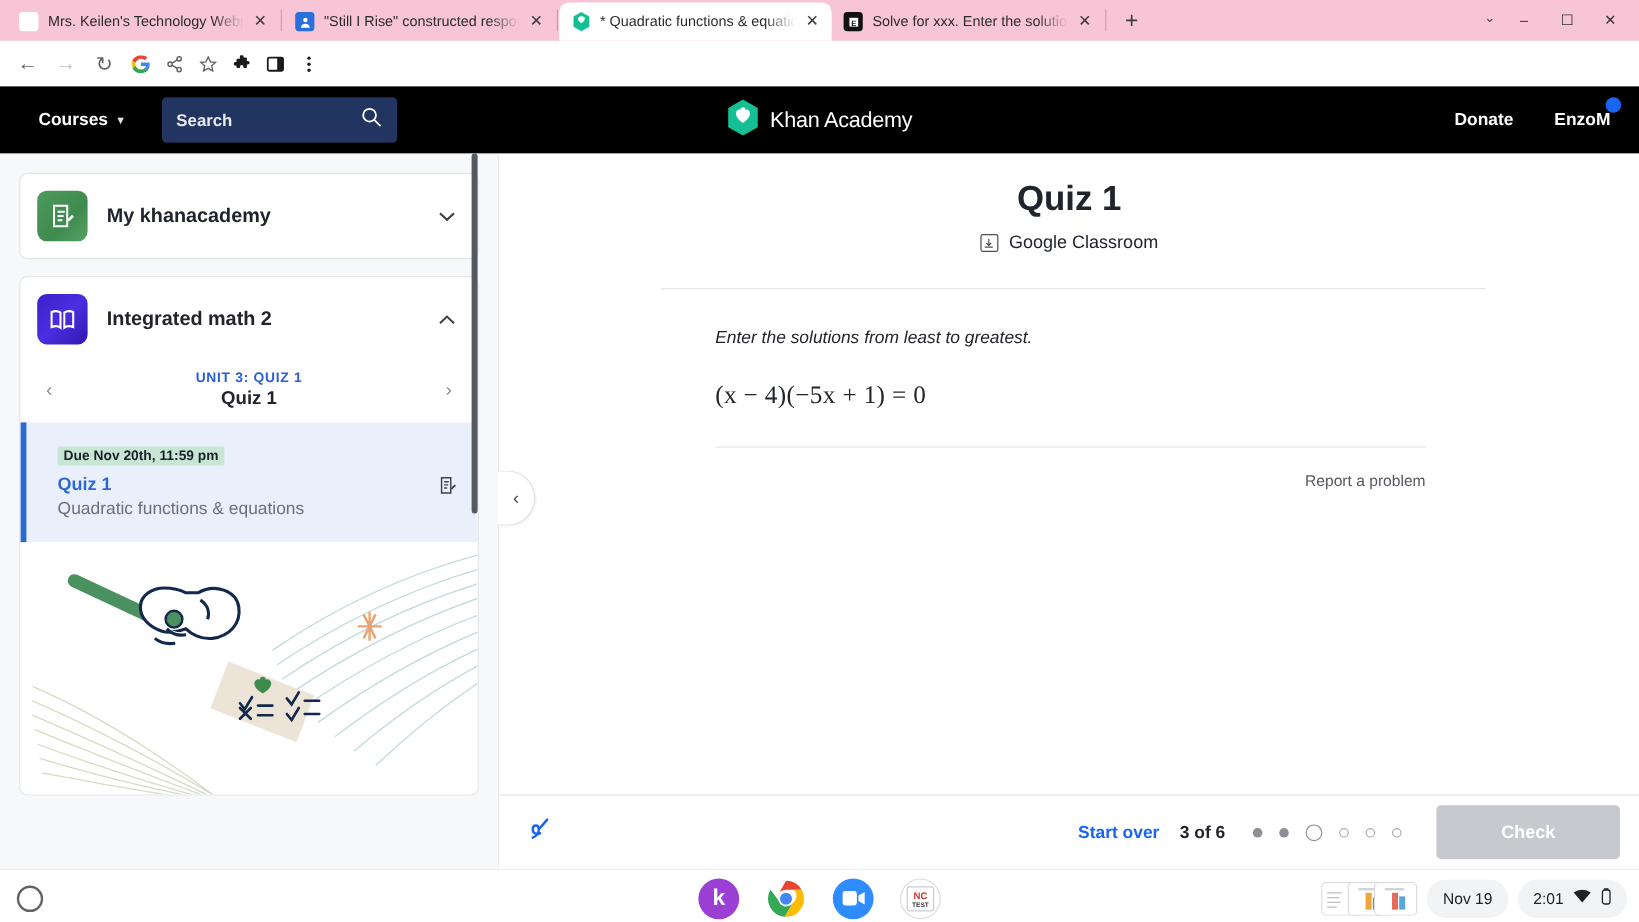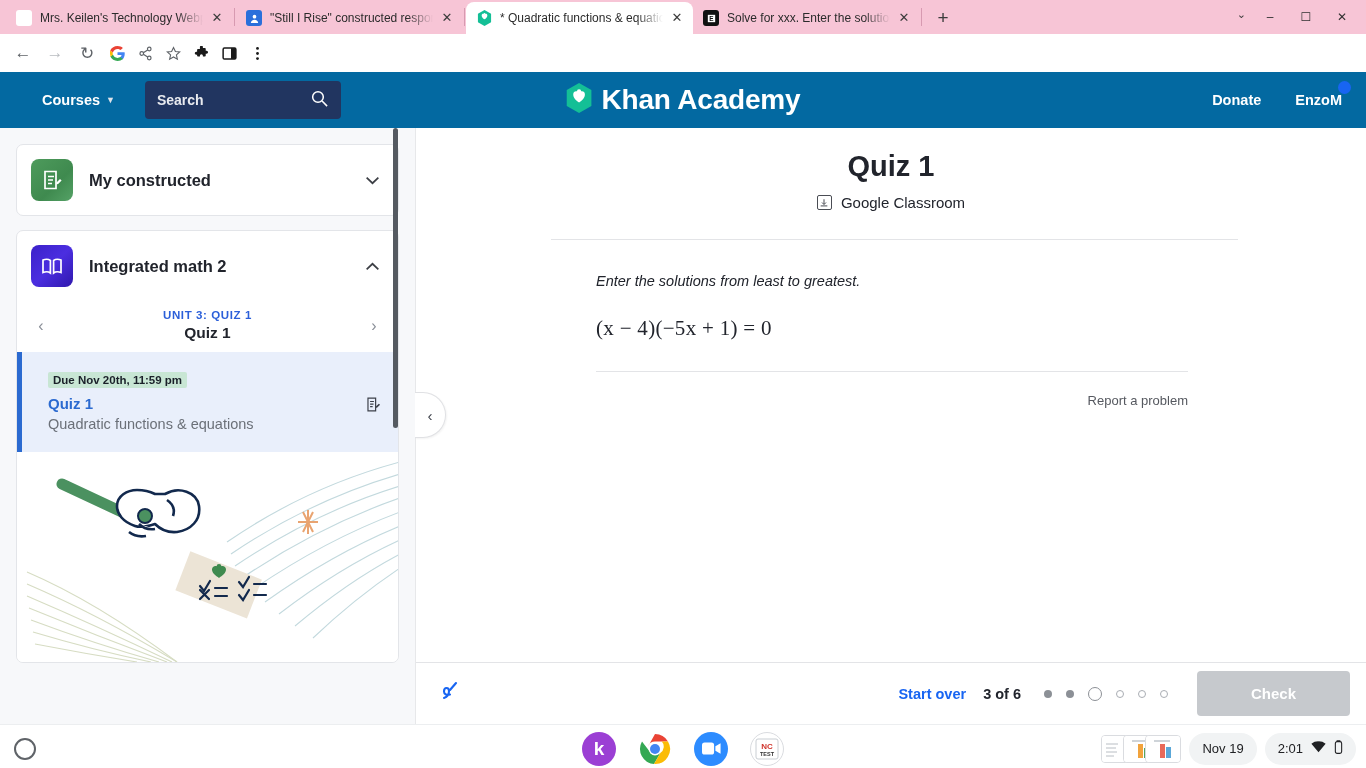--- a/index.html
+++ b/index.html
@@ -83,39 +83,39 @@
   .omni-icons { display:flex; align-items:center; gap: 2px; }
   .omni-icons .oi {
     width: 26px; height: 26px; display:flex; align-items:center; justify-content:center;
     color:#5f6368; font-size: 14px;
   }
 
   
   #ka-page { position: relative; width: 1366px; height: 652px; background: #fff; }
 
   .ka-header {
-    height: 56px; background: #0369a1; display: flex; align-items: center;
-    position: relative; padding: 0 32px;
+    height: 56px; background: #000000; display: flex; align-items: center;
+    position: relative; padding: 0 22px;
   }
   .ka-left { display: flex; align-items: center; gap: 14px; }
   .courses-btn {
     color: #fff; font-size: 14.5px; font-weight: bold; display: flex; align-items: center; gap: 6px;
     padding: 6px 10px;
   }
   .courses-caret { font-size: 9px; color: #dfe3ea; }
   .searchbox {
     width: 196px; height: 38px; background: #213560; border-radius: 4px;
     display: flex; align-items: center; padding: 0 12px; margin-left: 6px;
   }
   .searchbox .ph { color: #e8eaef; font-size: 14px; font-weight: bold; flex: 1 1 auto;}
   .ka-logo {
     position: absolute; left: 50%; transform: translateX(-50%);
     display: flex; align-items: center; gap: 9px;
   }
-  .ka-logo-text { color: #ffffff; font-size: 28px; font-weight: bold; letter-spacing: -0.2px; }
+  .ka-logo-text { color: #ffffff; font-size: 18px; font-weight: normal; letter-spacing: -0.2px; }
   .ka-right {
     position: absolute; right: 24px; display: flex; align-items: center; gap: 34px;
   }
   .ka-right a { color: #ffffff; font-size: 14.5px; font-weight: bold; text-decoration: none; position: relative;}
   .notif-dot {
     position: absolute; width: 13px; height: 13px; border-radius: 50%;
     background: #1865f2; right: -9px; top: -11px;
   }
 
   .ka-body { display: flex; height: 596px; background: #f7f8fa; }
@@ -428,21 +428,21 @@
 
         <div class="side-card">
           <div class="side-head">
             <div class="side-icon icon-assign">
               <svg width="24" height="24" viewBox="0 0 24 24" fill="none" stroke="#fff" stroke-width="1.7">
                 <path d="M5 3.5h11v17H5z"></path>
                   <path d="M8 8.5h6M8 12h5M8 15.5h4"></path>
                 <path d="M16.5 14.5 20 11l1.6 1.6-3.5 3.5-2.1.5z" fill="#fff" stroke="none"></path>
               </svg>
             </div>
-            <div class="side-title">My constructed</div>
+            <div class="side-title">My khanacademy</div>
             <div class="chev">
               <svg width="15" height="9" viewBox="0 0 16 10" fill="none" stroke="#3b3e44" stroke-width="1.9">
                   <path d="M1.5 1.8 8 8 14.5 1.8"></path>
                 </svg>
             </div>
           </div>
         </div>
 
         <div class="course-card">
           <div class="side-head">

